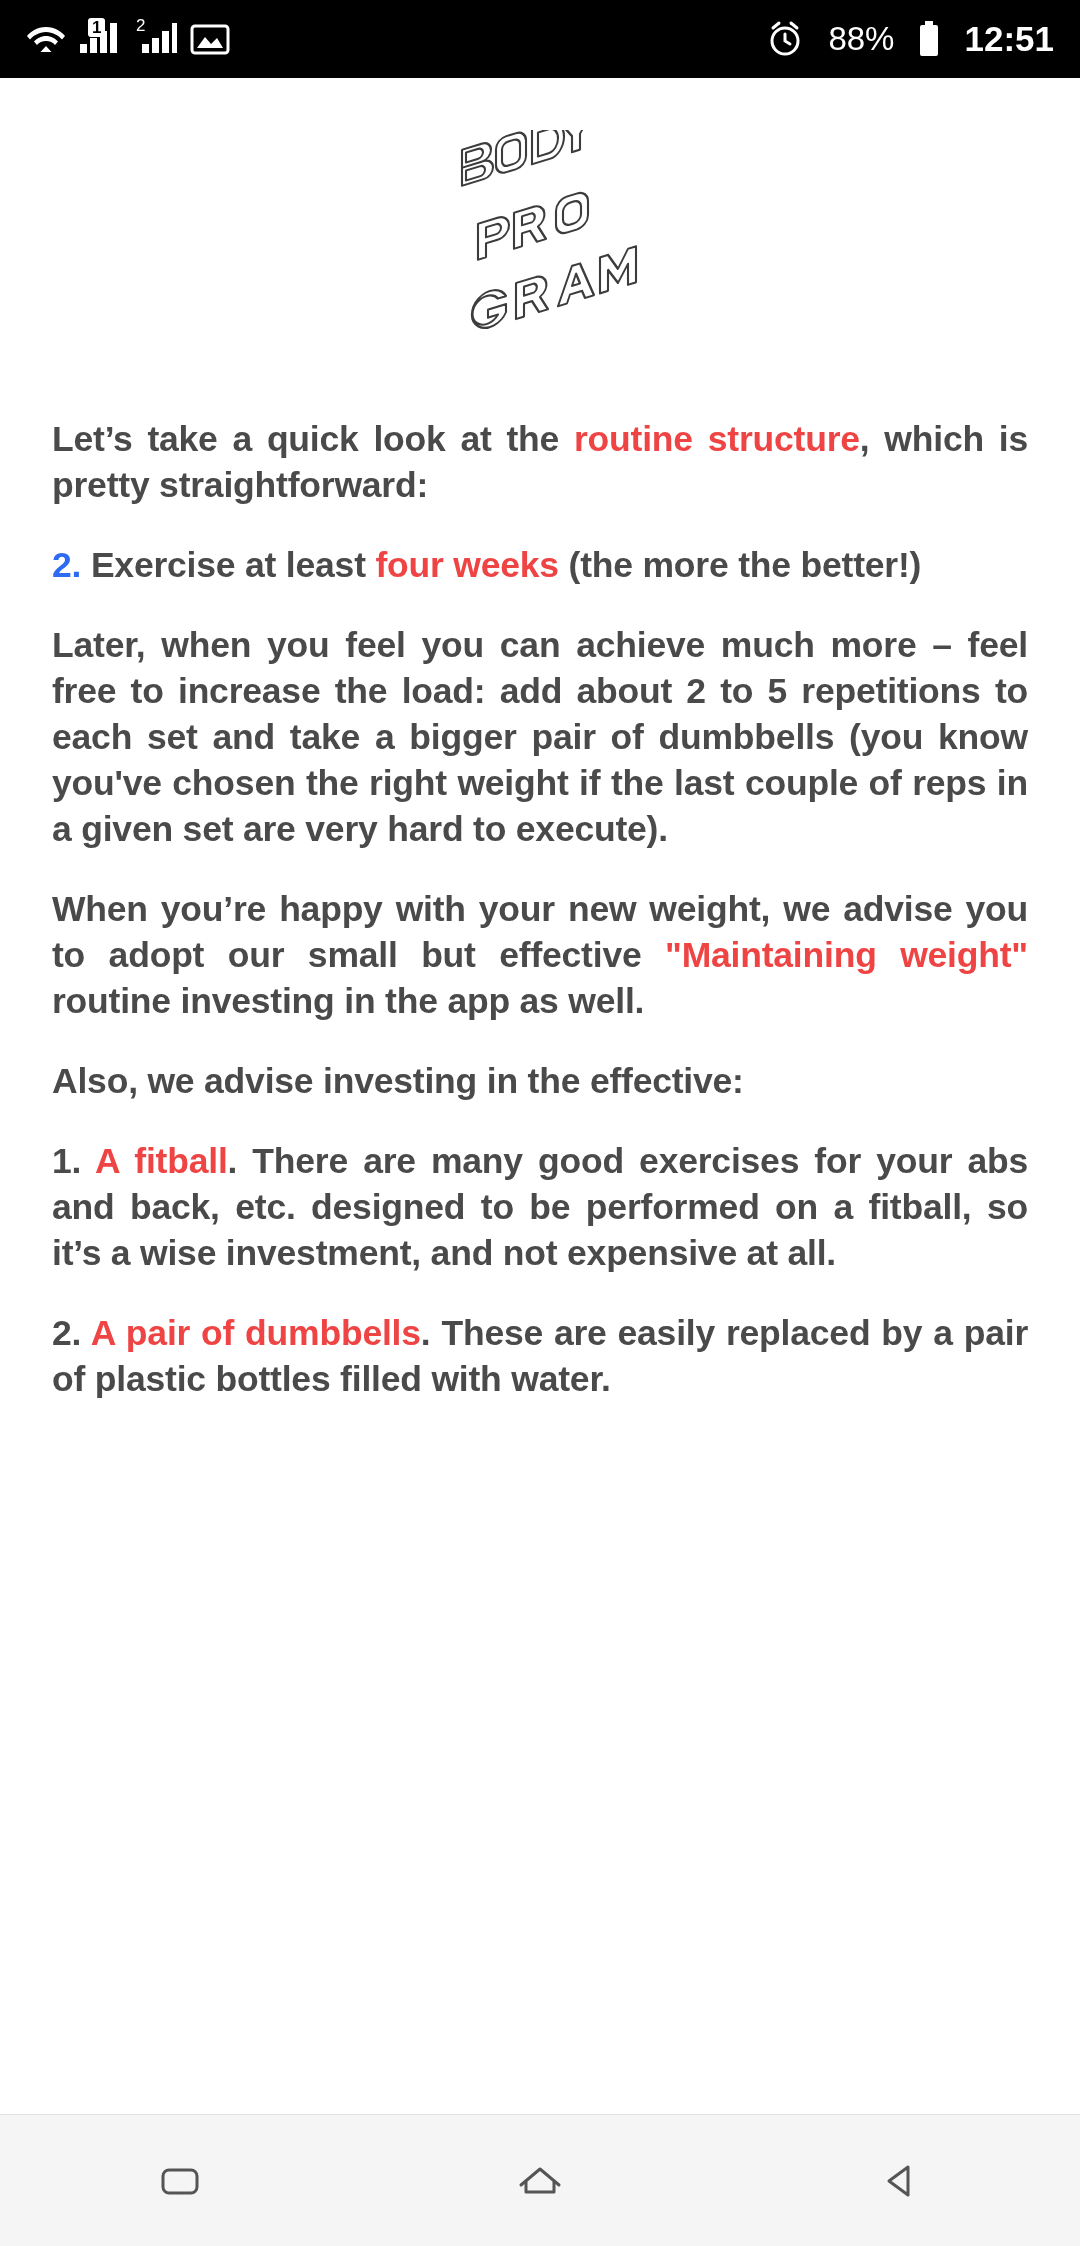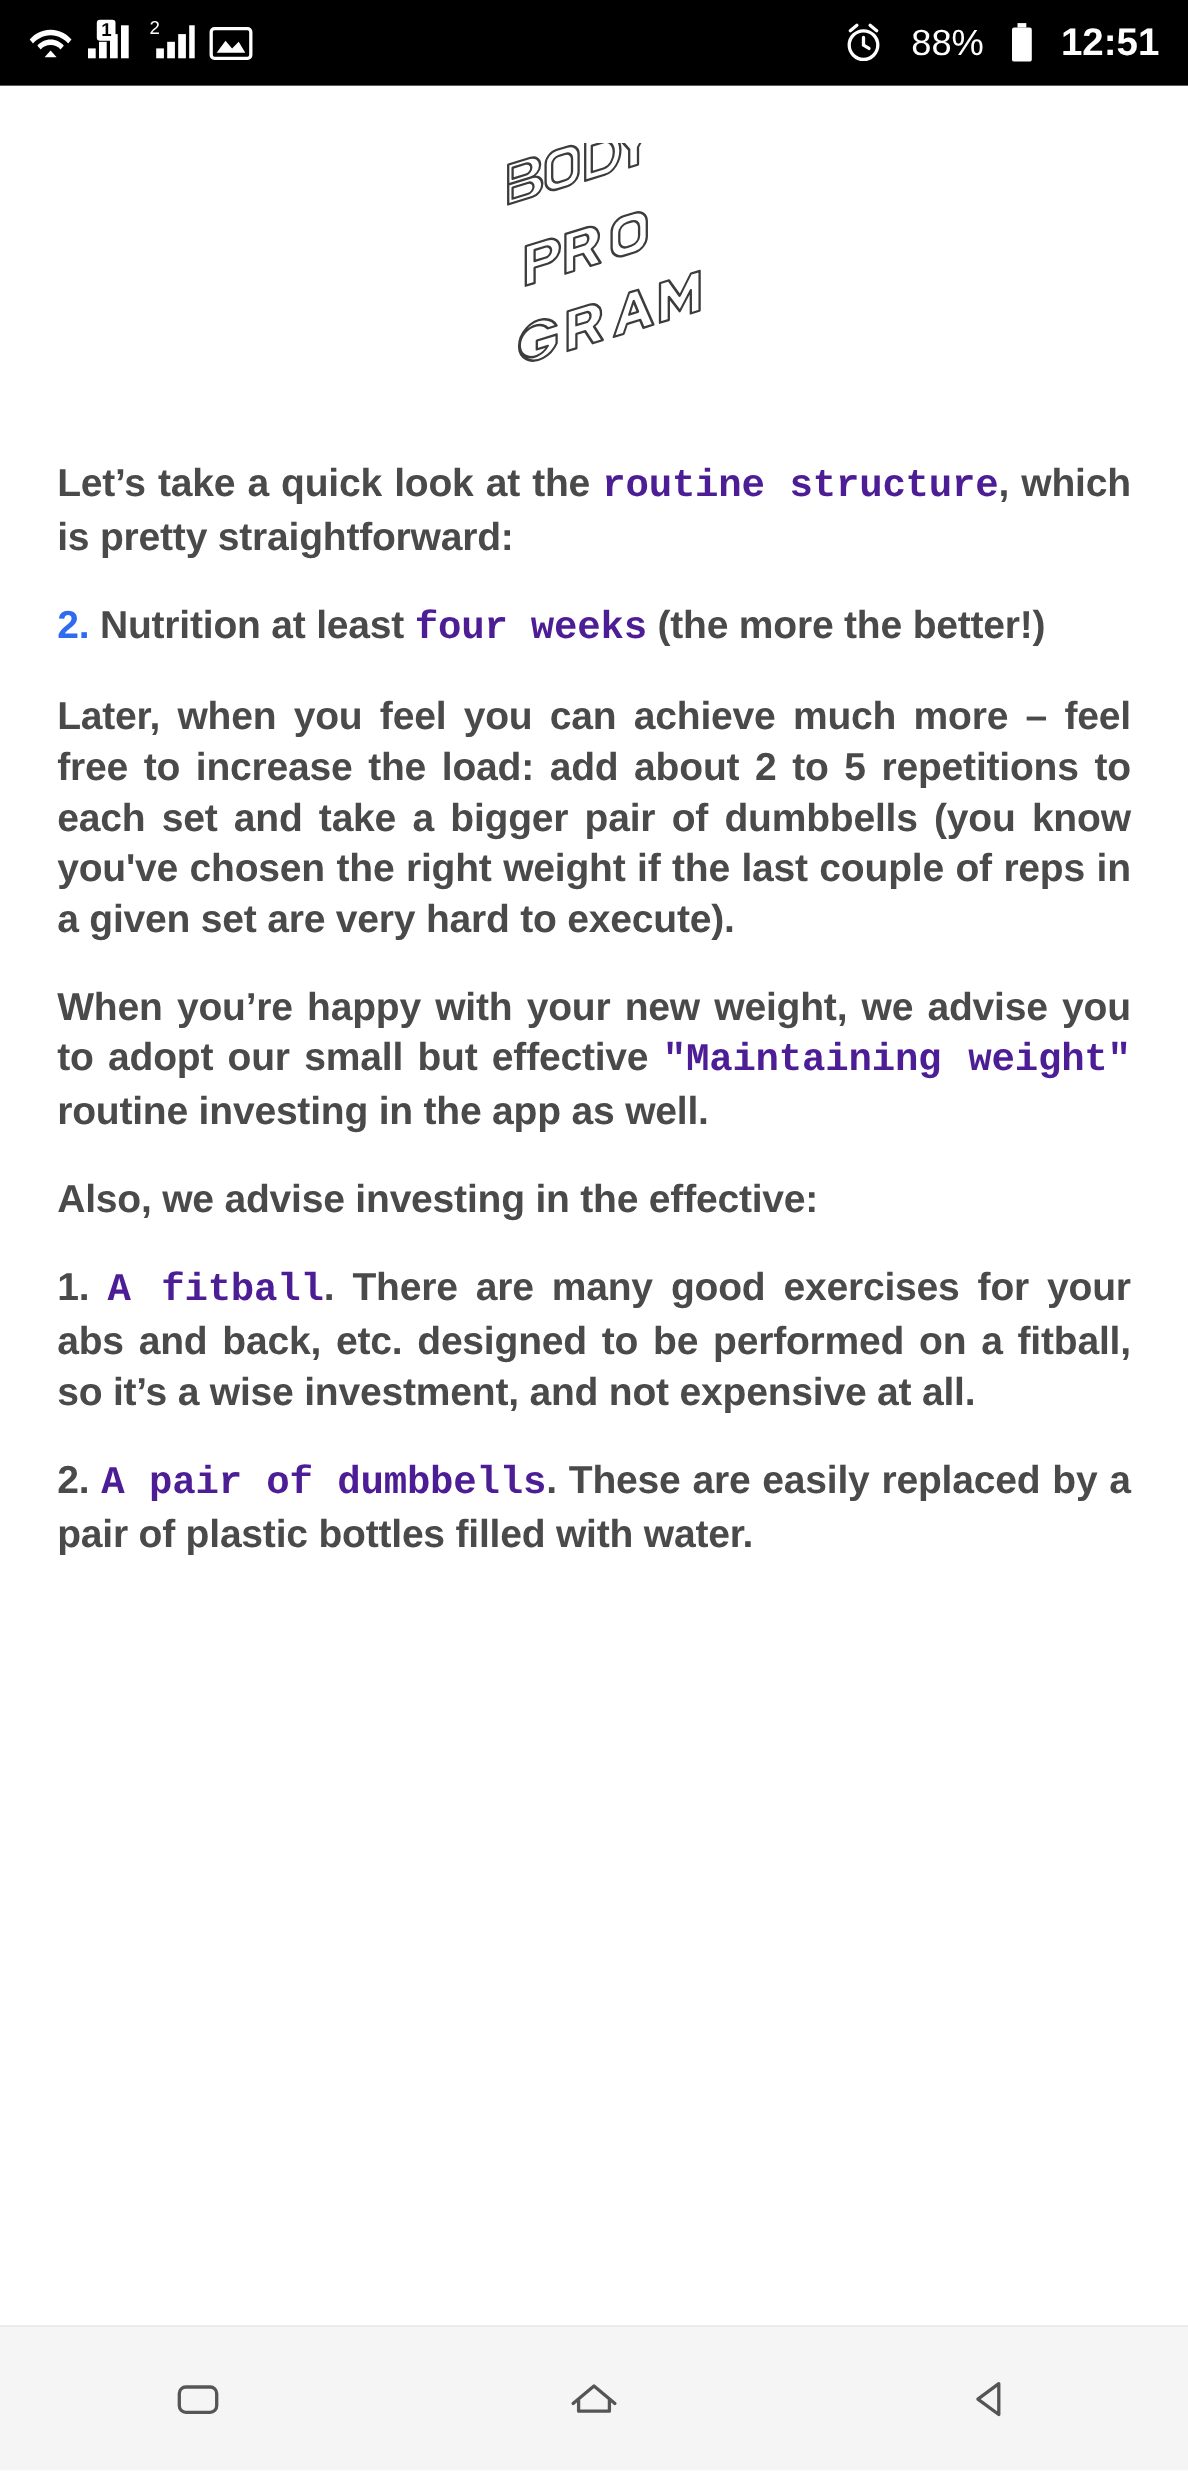--- a/index.html
+++ b/index.html
@@ -89,21 +89,21 @@
   p.para {
     color: #4a4a4a;
     font-size: 35.5px;
     font-weight: 700;
     line-height: 46px;
     text-align: justify;
     margin-bottom: 34px;
     letter-spacing: -0.2px;
   }
   p.para.last { margin-bottom: 0; }
-  .blue { color: #4c1d95; font-family: Liberation Mono, monospace; }
+  .blue { color: #ef4444; }
   .num { color: #2f6bf2; font-weight: 700; }
   .numblack { color: #4a4a4a; font-weight: 700; }
 
   
   .nav-bar {
     position: absolute;
     bottom: 0;
     left: 0;
     width: 1080px;
     height: 132px;
@@ -215,21 +215,21 @@
             <path d="M70 28 h10 a5 5 0 0 1 0 9 h-10 z"></path>
             <path d="M104 58 l14 -36 h8 l14 36 h-9 l-3 -8 h-12 l-3 8 z M118 42 h8 l-4 -11 z"></path>
             <path d="M146 58 v-36 h8 l10 17 l10 -17 h8 v36 h-8 v-21 l-10 16 l-10 -16 v21 z"></path>
           </g>
         </g>
       </svg>
     </div>
 
 
     <p class="para"><span>Let’s take a quick look at the </span><span class="blue">routine structure</span><span>, which is pretty straightforward:</span></p>
-    <p class="para"><span class="num">2.</span><span> Nutrition at least </span><span class="blue">four weeks</span><span> (the more the better!)</span></p>
+    <p class="para"><span class="num">2.</span><span> Exercise at least </span><span class="blue">four weeks</span><span> (the more the better!)</span></p>
     <p class="para"><span>Later, when you feel you can achieve much more – feel free to increase the load: add about 2 to 5 repetitions to each set and take a bigger pair of dumbbells (you know you've chosen the right weight if the last couple of reps in a given set are very hard to execute).</span></p>
     <p class="para"><span>When you’re happy with your new weight, we advise you to adopt our small but effective </span><span class="blue">"Maintaining weight"</span><span> routine investing in the app as well.</span></p>
     <p class="para"><span>Also, we advise investing in the effective:</span></p>
     <p class="para"><span class="numblack">1.</span><span> </span><span class="blue">A fitball</span><span>. There are many good exercises for your abs and back, etc. designed to be performed on a fitball, so it’s a wise investment, and not expensive at all.</span></p>
     <p class="para last"><span class="numblack">2.</span><span> </span><span class="blue">A pair of dumbbells</span><span>. These are easily replaced by a pair of plastic bottles filled with water.</span></p>
 
   </div>
 </div>
 
 <div class="nav-bar">

